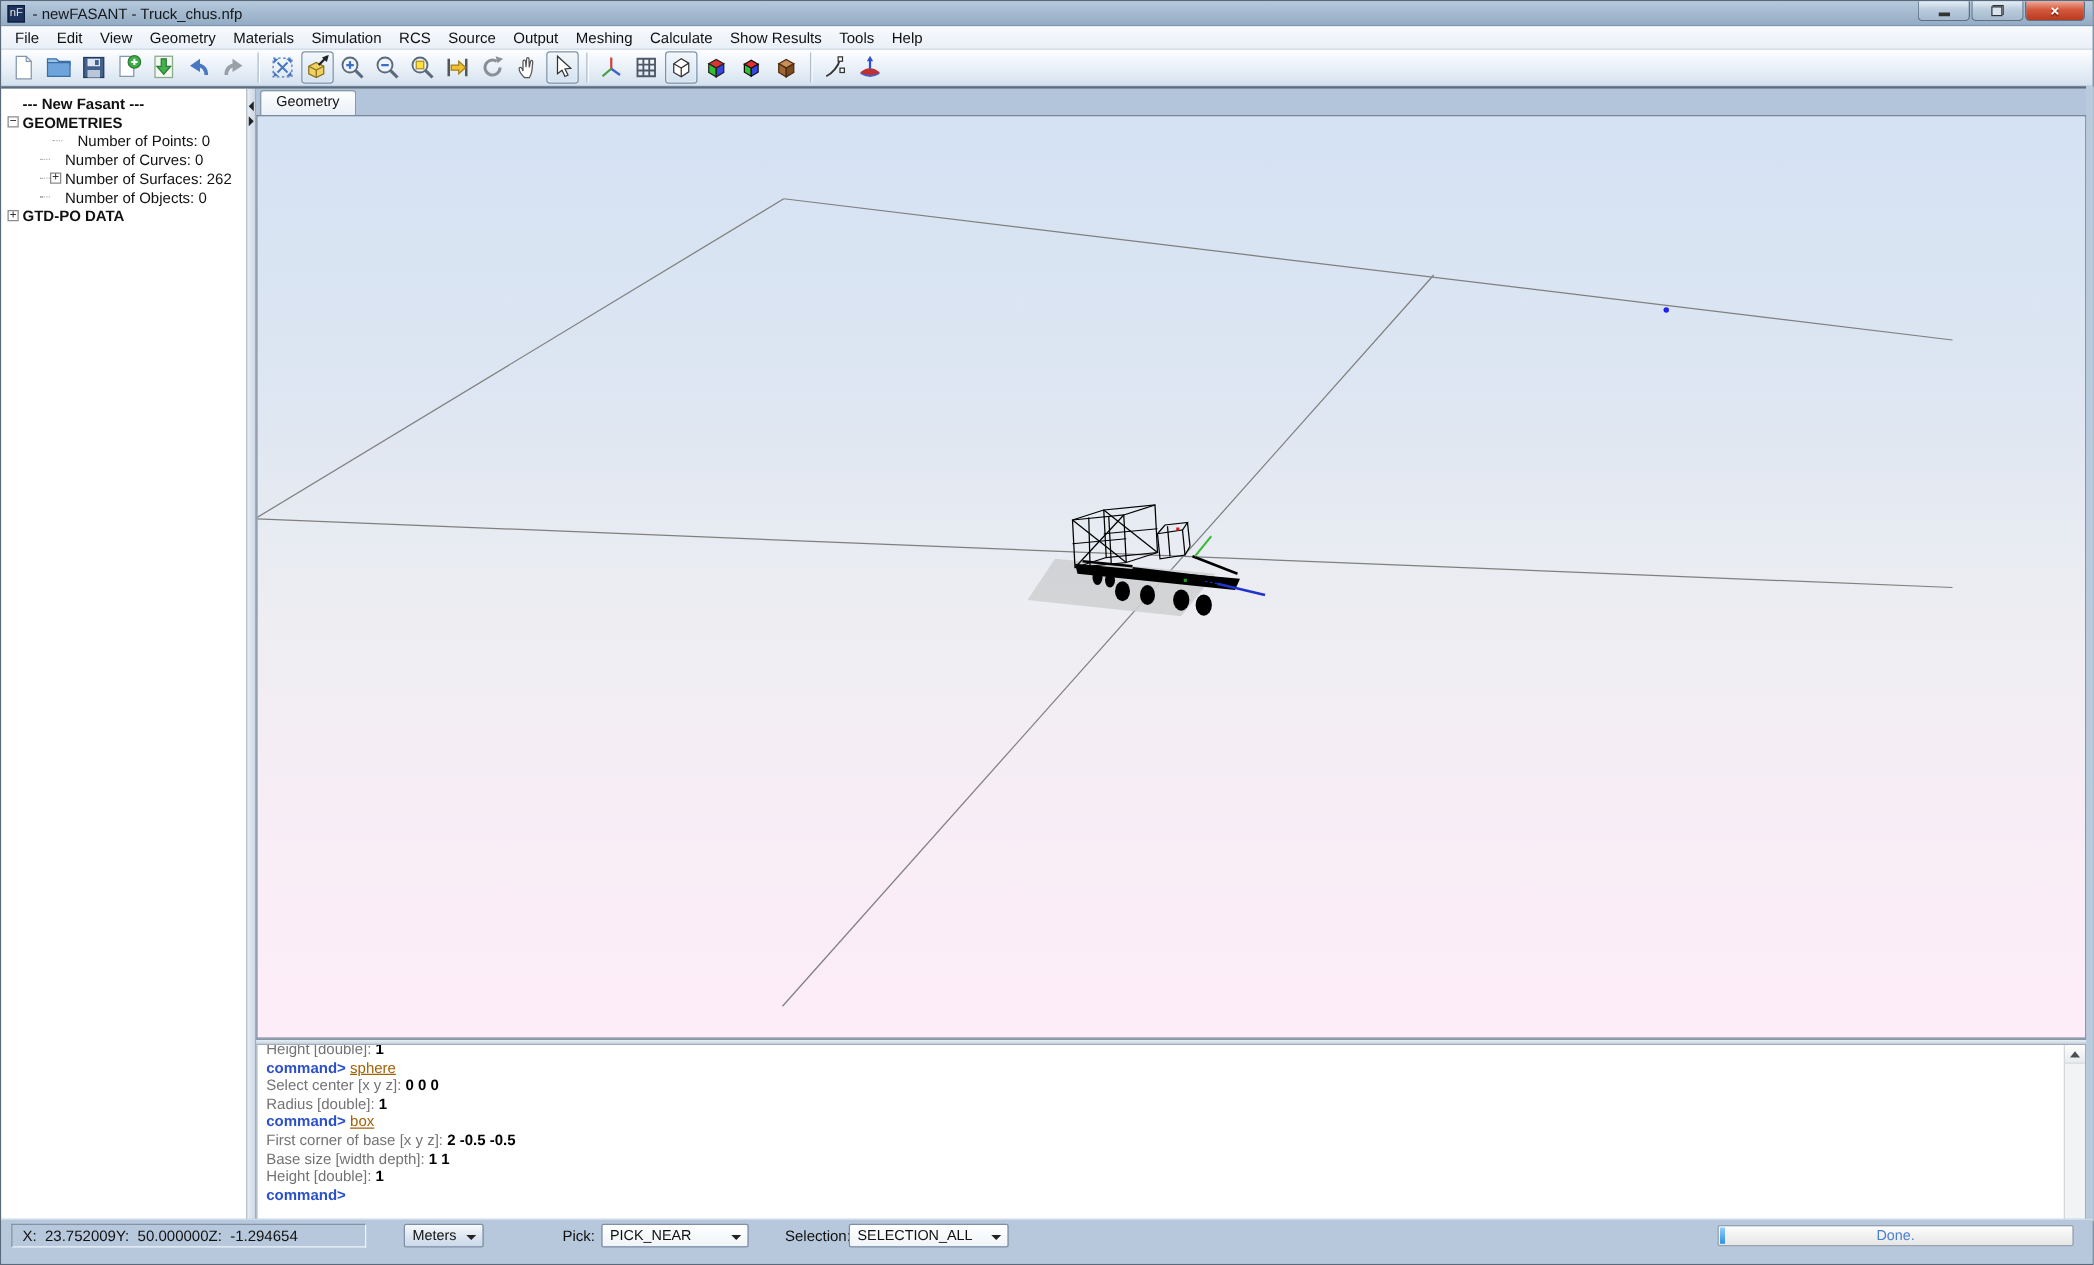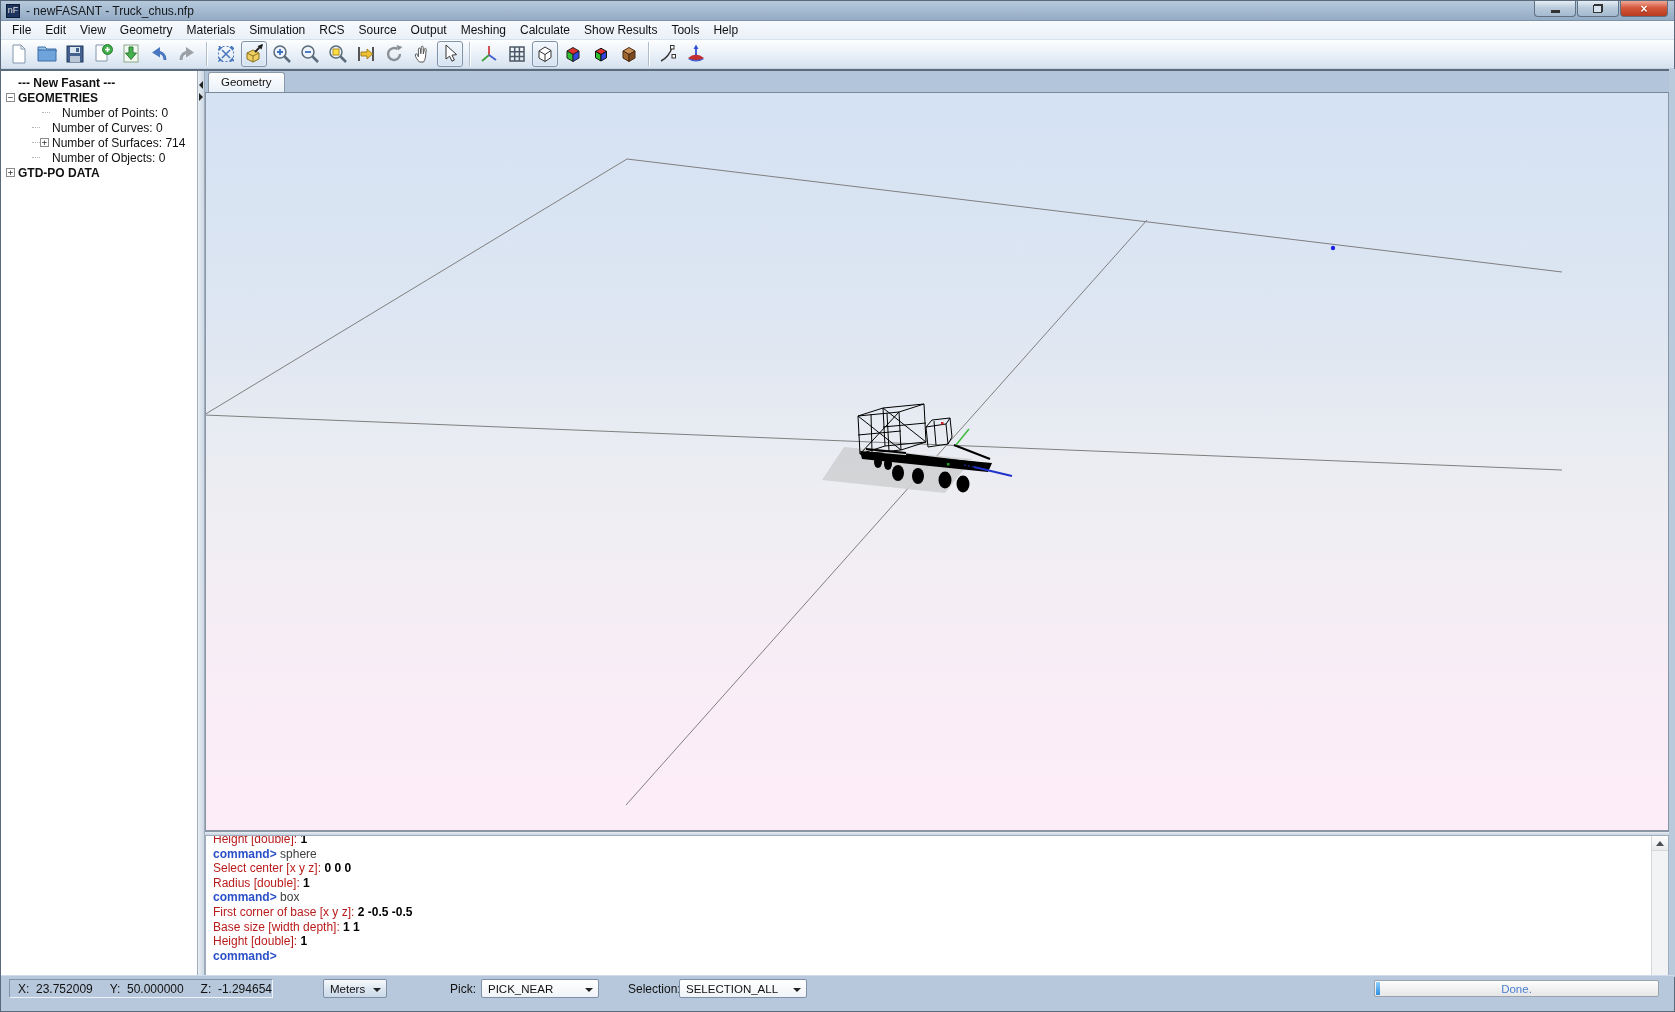--- a/index.html
+++ b/index.html
@@ -80,39 +80,39 @@
     background:linear-gradient(180deg,#d5e2f3 0%,#dde6f2 30%,#eeeef2 55%,#f9edf6 80%,#fdedf8 100%); }
   .viewport svg { position:absolute; left:0; top:0; }
 
   .hsplitter { position:absolute; left:0; top:762px; width:100%; height:4px;
     background:linear-gradient(#e8edf3,#c7d3e0); border-top:1px solid #8a95a5; }
 
   .console { position:absolute; left:0; top:766px; width:1464px; height:142px;
     background:#fff; border:1px solid #9fadbc; overflow:hidden; }
   .console-body { position:absolute; left:0; top:-4px; right:17px; bottom:0; padding:0 4px 0 7px; }
   .console-line { height:14.6px; line-height:14.6px; font-size:12px; white-space:pre; }
-  .console-line .c-label { color:#b91c1c;margin-top:47px; }
+  .console-line .c-label { color:#737373;margin-top:47px; }
   .console-line .c-value { color:#000; font-weight:bold; }
   .console-line .c-prompt { font-weight:bold; }
-  .console-line .c-cmd { color:#404040; font-weight:normal; }
+  .console-line .c-cmd { color:#a16207; font-weight:normal;text-decoration:underline; }
   .console-scroll { position:absolute; right:0; top:0; width:17px; height:100%;
     background:#f2f3f5; border-left:1px solid #d4d7db; }
   .scroll-up { width:16px; height:15px; background:linear-gradient(#fdfdfd,#e9eaec);
     border-bottom:1px solid #d4d7db; display:flex; align-items:center; justify-content:center; }
   .tri-up { width:0; height:0; border-left:4px solid transparent; border-right:4px solid transparent;
     border-bottom:5px solid #4a4f55; }
 
   .right-frame { position:absolute; left:1668px; top:0; width:7px; height:908px; background:#b9cadd; }
 
   
   .statusbar { position:absolute; left:0; bottom:0; width:100%; height:36px;
     background:#b7c8dc; border-top:1px solid #cfdceb; }
-  .coords-field { position:absolute; left:8px; top:3px; width:264px; height:19px;
+  .coords-field { position:absolute; left:8px; top:3px; width:284px; height:19px;
     border:1px solid; border-color:#8593a6 #eef3f9 #eef3f9 #8593a6;
-    display:flex; align-items:center; padding-left:8px; font-size:12px;justify-content:space-between; }
+    display:flex; align-items:center; padding-left:8px; font-size:12px; }
   .coord-pair { white-space:pre; }
   .dropdown { position:absolute; top:3px; height:19px; border:1px solid #7f8fa5; border-radius:2px;
     background:linear-gradient(#f7fafc,#d9e4ef 60%,#cbd9e8); display:flex; align-items:center;
     font-size:11.5px; padding-left:6px; }
   .dropdown .dd-arrow { position:absolute; right:5px; top:8px; width:0; height:0;
     border-left:4px solid transparent; border-right:4px solid transparent; border-top:4px solid #222; }
   .dd-white { background:linear-gradient(#ffffff,#f0f4f8); }
   .status-label { position:absolute; top:6px; font-size:12px; }
   .progress { position:absolute; right:15px; top:4px; width:285px; height:17px;
     border:1px solid #9aa3ad; border-radius:2px; background:linear-gradient(#fdfdfd,#e6e6e6);
@@ -341,21 +341,21 @@
           <span class="lbl">Number of Points: 0</span>
         </div>
         <div class="tree-row" style="padding-left: 31px;">
           <span class="guide"></span>
           <span class="expander none"></span>
           <span class="lbl">Number of Curves: 0</span>
         </div>
         <div class="tree-row" style="padding-left: 31px;">
           <span class="guide"></span>
           <span class="expander plus">+</span>
-          <span class="lbl">Number of Surfaces: 714</span>
+          <span class="lbl">Number of Surfaces: 262</span>
         </div>
         <div class="tree-row" style="padding-left: 31px;">
           <span class="guide"></span>
           <span class="expander none"></span>
           <span class="lbl">Number of Objects: 0</span>
         </div>
         <div class="tree-row bold" style="padding-left: 5px;">
           <span class="expander plus">+</span>
           <span class="lbl">GTD-PO DATA</span>
         </div>

